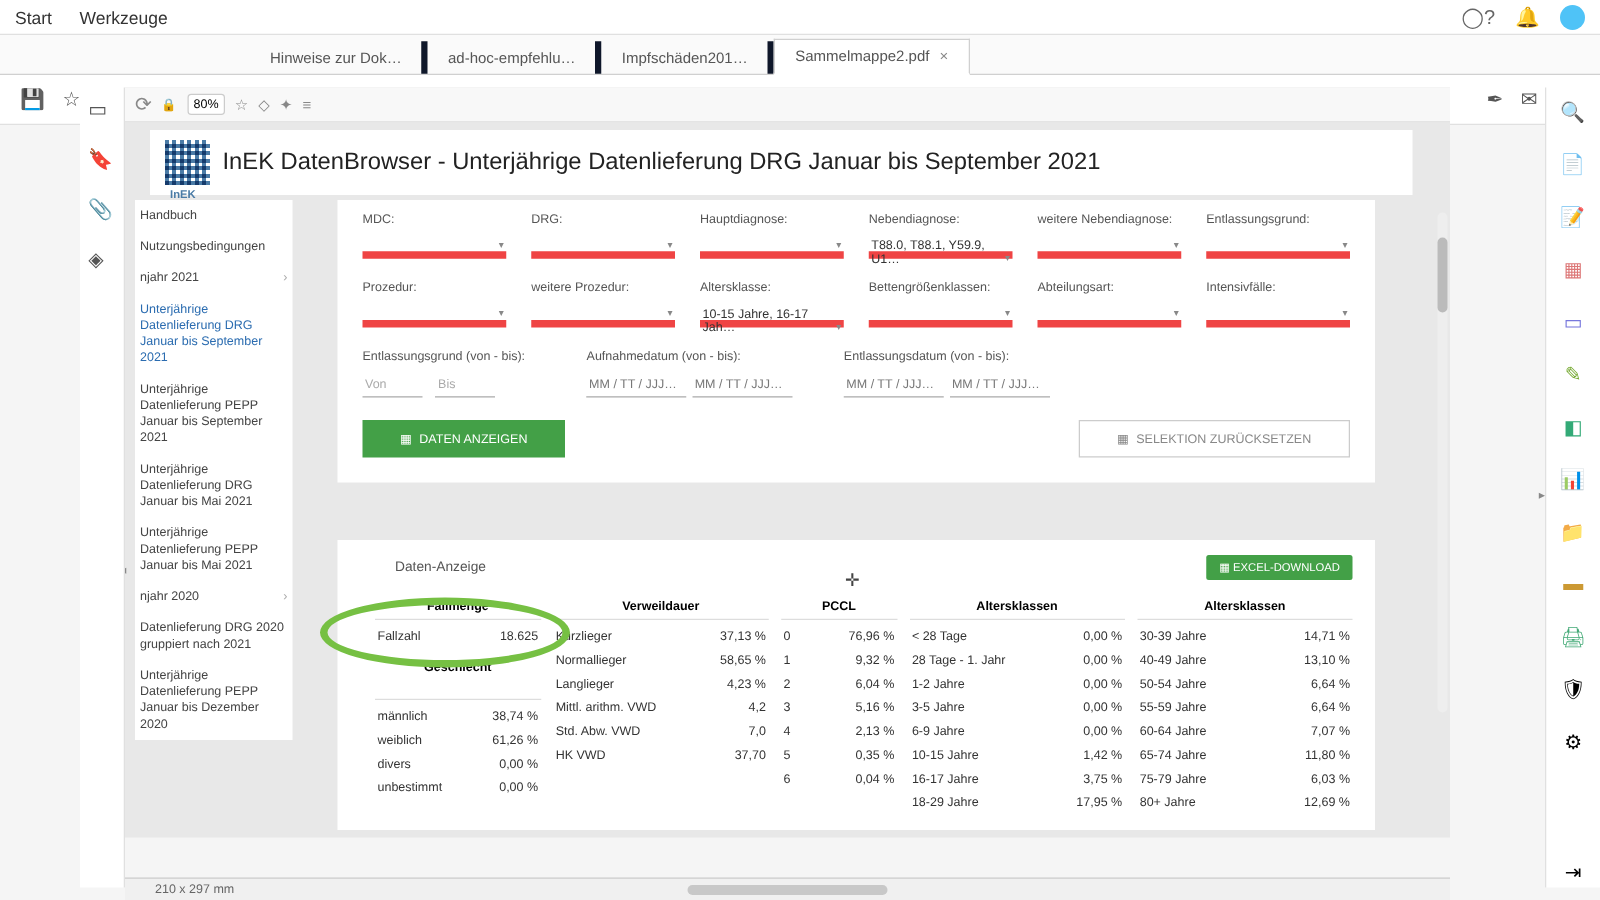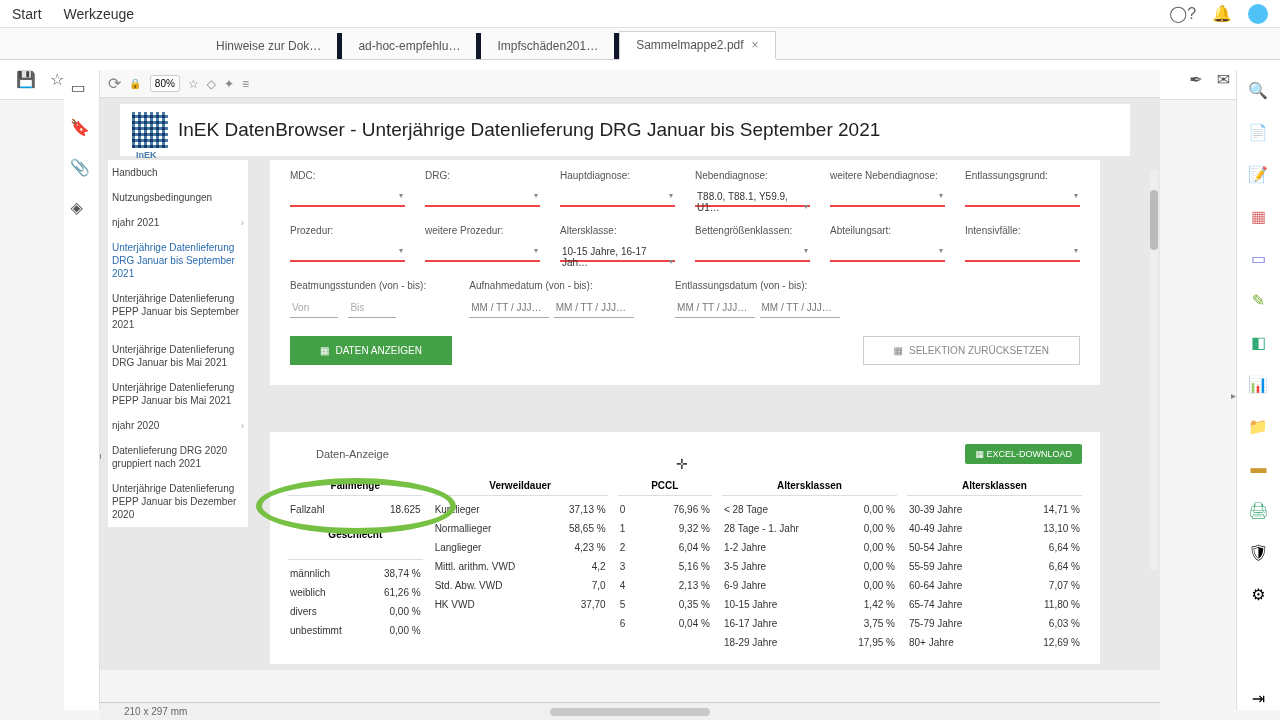--- a/index.html
+++ b/index.html
@@ -39,45 +39,45 @@
 .url-bar { flex: 1; background: #fff; border: 1px solid #ccc; border-radius: 4px; padding: 3px 8px; font-size: 10px; color: #444; white-space: nowrap; overflow: hidden; text-overflow: ellipsis; }
 .zoom-badge { font-size: 10px; padding: 2px 4px; border: 1px solid #ccc; border-radius: 3px; background: #fff; }
 
 
 .inek-header { position: absolute; left: 120px; top: 104px; width: 1010px; display: flex; align-items: center; gap: 10px; padding: 8px 12px; background: #fff; }
 .inek-logo { width: 36px; height: 36px; background: repeating-linear-gradient(90deg, #4a7ba6 0 3px, #fff 3px 6px), repeating-linear-gradient(0deg, #4a7ba6 0 3px, #fff 3px 6px); background-blend-mode: multiply; position: relative; }
 .inek-logo-text { font-size: 9px; color: #4a7ba6; font-weight: bold; position: absolute; bottom: -12px; left: 4px; }
 .inek-title { font-size: 19px; color: #222; font-weight: 500; }
 
 
-.side-nav { position: absolute; left: 108px; top: 160px; width: 140px; background: #fff; font-size: 10px; color: #444; }
+.side-nav { position: absolute; left: 108px; top: 160px; width: 126px; background: #fff; font-size: 10px; color: #444; }
 .side-nav .nav-item { padding: 6px 4px; cursor: pointer; line-height: 1.3; }
 .side-nav .nav-item.active { color: #2b6cb0; }
 .side-nav .nav-item.expandable::after { content: "›"; float: right; color: #aaa; }
 
 
 .filter-form { position: absolute; left: 270px; top: 160px; width: 830px; background: #fff; padding: 10px 20px 20px; }
 .filter-row { display: flex; gap: 20px; margin-bottom: 18px; }
 .filter-field { flex: 1; min-width: 0; }
 .filter-field label { font-size: 10px; color: #555; display: block; margin-bottom: 6px; }
-.filter-field .dropdown { border-bottom: 2px solid #ef4444; padding: 4px 2px; font-size: 10px; color: #333; position: relative; height: 20px; }
+.filter-field .dropdown { border-bottom: 6px solid #ef4444; padding: 4px 2px; font-size: 10px; color: #333; position: relative; height: 20px; }
 .filter-field .dropdown::after { content: "▾"; position: absolute; right: 2px; color: #888; font-size: 8px; }
 .date-input { border-bottom: 1px solid #aaa; padding: 4px 2px; font-size: 10px; color: #777; width: 80px; display: inline-block; }
 .range-input { border-bottom: 1px solid #aaa; padding: 4px 2px; font-size: 10px; color: #aaa; width: 48px; display: inline-block; margin-right: 6px; }
 .btn-primary { background: #43a047; color: #fff; border: none; padding: 8px 30px; font-size: 10px; cursor: pointer; display: inline-flex; align-items: center; gap: 6px; }
 .btn-secondary { background: #fff; color: #888; border: 1px solid #ccc; padding: 8px 30px; font-size: 10px; cursor: pointer; display: inline-flex; align-items: center; gap: 6px; }
 .button-row { display: flex; justify-content: space-between; }
 
 
 .data-display { position: absolute; left: 270px; top: 432px; width: 830px; background: #fff; padding: 12px 18px; }
 .data-header { display: flex; justify-content: space-between; align-items: center; margin-bottom: 12px; }
 .data-title { font-size: 11px; color: #555; margin-left: 28px; }
 .excel-btn { background: #43a047; color: #fff; border: none; padding: 5px 10px; font-size: 9px; cursor: pointer; border-radius: 2px; }
 
-.data-tables { display: flex; gap: 10px; font-size: 10px; }
+.data-tables { display: flex; gap: 10px; font-size: 10px; margin-left: 12px; }
 .data-col { flex: 1; }
 .col-header { text-align: center; font-weight: bold; padding: 4px 0; border-bottom: 1px solid #ddd; margin-bottom: 4px; }
 .data-row { display: flex; justify-content: space-between; padding: 2px 2px; line-height: 1.5; }
 .data-row .k { color: #333; }
 .data-row .v { color: #333; text-align: right; }
 .sub-header { text-align: center; font-weight: bold; padding: 6px 0 19px; border-bottom: 1px solid #ddd; margin: 4px 0; }
 
 
 .highlight-oval { position: absolute; left: 256px; top: 478px; width: 200px; height: 56px; border: 6px solid #76c043; border-radius: 50%; pointer-events: none; z-index: 10; }
 
@@ -247,21 +247,21 @@
         <label>Abteilungsart:</label>
       <div class="dropdown"></div>
       </div>
       <div class="filter-field">
         <label>Intensivfälle:</label>
       <div class="dropdown"></div>
       </div>
     </div>
   <div class="filter-row">
     <div class="filter-field" style="flex:1.2">
-      <label>Beatmungsstunden (von - bis):</label>
+      <label>Entlassungsgrund (von - bis):</label>
       <span class="range-input">Von</span>
       <span class="range-input">Bis</span>
     </div>
     <div class="filter-field" style="flex:1.4">
       <label>Aufnahmedatum (von - bis):</label>
       <span class="date-input">MM / TT / JJJ…</span>
       <span class="date-input">MM / TT / JJJ…</span>
     </div>
     <div class="filter-field" style="flex:1.4">
       <label>Entlassungsdatum (von - bis):</label>

